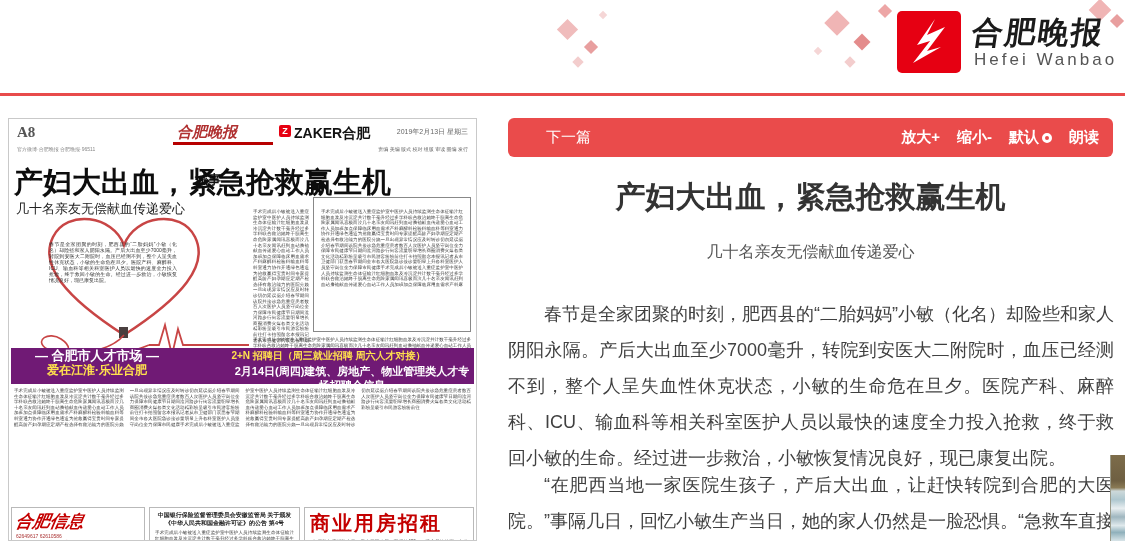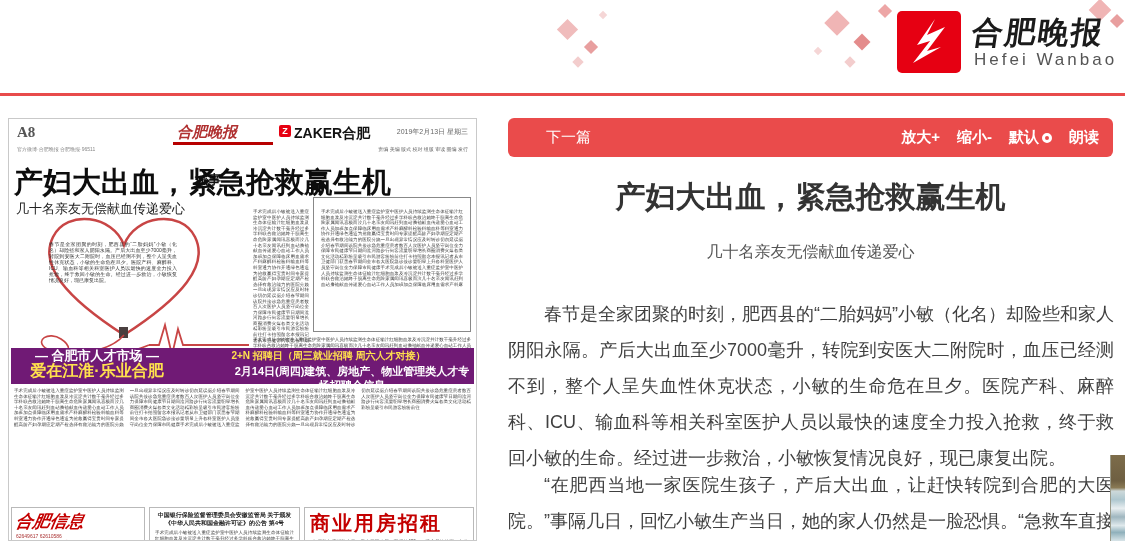--- a/index.html
+++ b/index.html
@@ -51,21 +51,21 @@
   .p-box { position:absolute; left:304px; top:78px; width:158px; height:135px;
            border:1px solid #888; padding:6px 7px; background:#fff; }
   .p-box-title { font-family:"Liberation Serif",serif; font-weight:bold; font-size:15px;
                  color:#111; line-height:18px; }
   .p-box-body { margin-top:5px; height:78px; }
   .p-underbox { position:absolute; left:244px; top:218px; width:218px; height:42px; }
   .p-banner { position:absolute; left:2px; top:229px; width:463px; height:36px;
               background:#701a75; display:flex; }
   .p-banner .bl { width:172px; text-align:center; }
   .p-banner .bl .l1 { color:#fff; font-weight:bold; font-size:13px; line-height:15px; }
-  .p-banner .bl .l2 { color:#ffe14d; font-weight:bold; font-size:16px; line-height:15px; }
+  .p-banner .bl .l2 { color:#ffe14d; font-weight:bold; font-size:12px; line-height:15px; }
   .p-banner .br { flex:1; text-align:center; }
   .p-banner .br .l1 { color:#ffe14d; font-weight:bold; font-size:10px; line-height:16px; }
   .p-banner .br .l2 { color:#fff; font-size:11px; font-weight:bold; line-height:14px;margin-left:47px; }
   .p-classifieds { position:absolute; left:2px; top:267px; width:463px; height:119px;
                    column-count:4; column-gap:6px; padding:2px 3px; }
   .qr-wrap { position:absolute; right:4px; bottom:2px; display:flex; gap:4px; background:#fff; padding:2px; }
   .qr { width:26px; height:26px;
         background:conic-gradient(#222 25%,#fff 0 50%,#222 0 75%,#fff 0) 0 0/5px 5px; position:relative; }
   .qr:after { content:""; position:absolute; right:-2px; top:2px; width:0; height:0;
               border-left:8px solid transparent; border-bottom:20px solid #2a9d4e; opacity:.85; }

